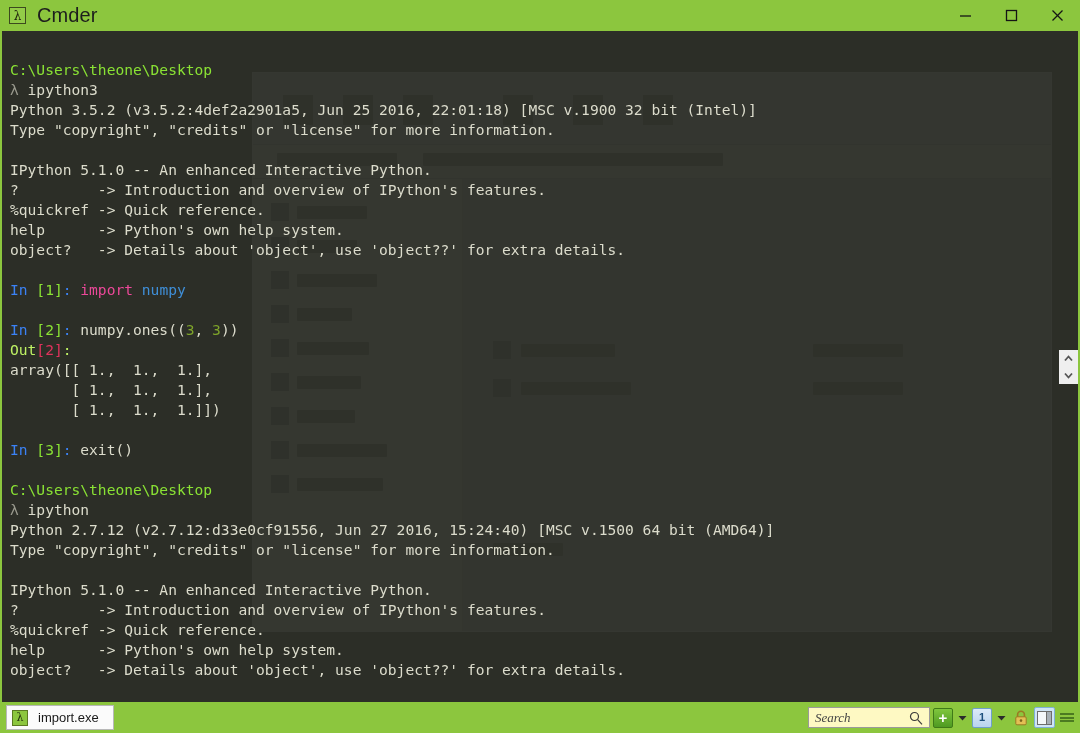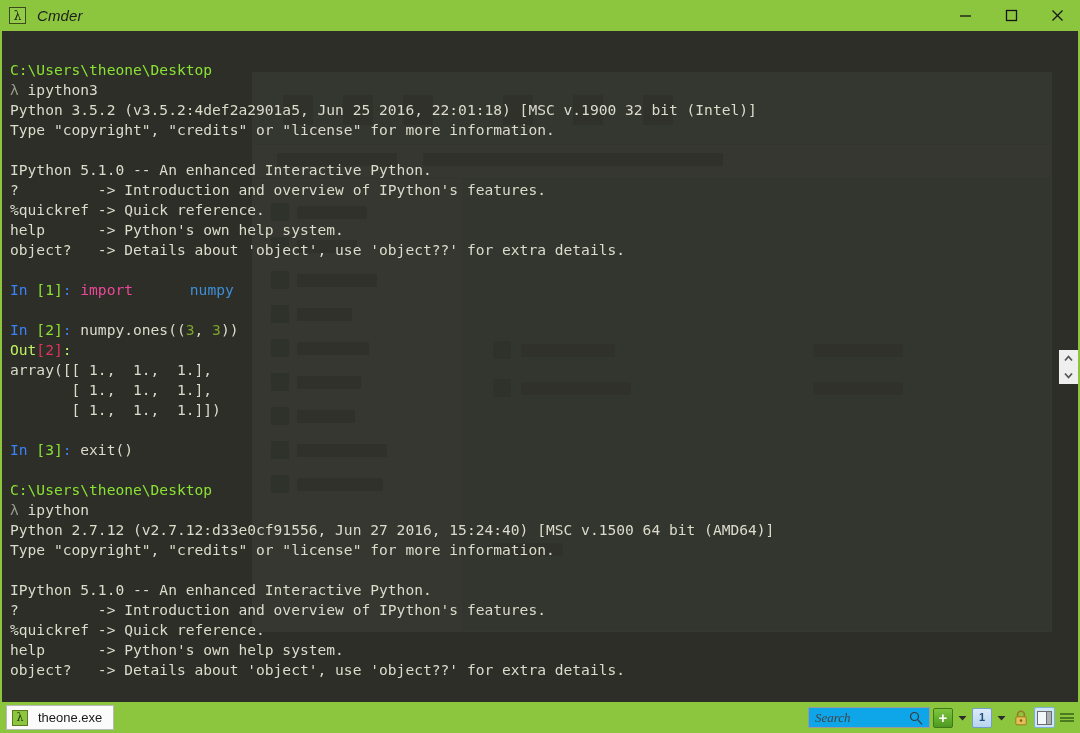--- a/index.html
+++ b/index.html
@@ -27,25 +27,24 @@
     width: 17px; height: 17px;
     margin-left: 9px;
     border: 1px solid #3c4a1e;
     background: #93cc48;
     display: flex; align-items: center; justify-content: center;
     font-family: "DejaVu Serif", serif;
     font-size: 12px; color: #22270f; line-height: 1;
   }
   .title-text {
     margin-left: 11px;
-    font-size: 15px;
+    font-size: 20px;
     color: #1d1d1d;
     font-family: "Liberation Sans", sans-serif;
     letter-spacing: .1px;
-    font-style: italic;
   }
   .win-controls {
     position: absolute; right: 0; top: 0;
     height: 31px; display: flex;
   }
   .win-btn {
     width: 46px; height: 31px;
     display: flex; align-items: center; justify-content: center;
     color: #151515;
   }
@@ -109,21 +108,21 @@
     color: #dcdccc;
     white-space: pre;
   }
   .line { height: 20px; }
   .c-path   { color: #8ae234; }
   .c-lambda { color: #9a9a8e; }
   .c-white  { color: #dcdccc; }
   .c-in     { color: #3b82f6; }
   .c-innum  { color: #8ae234; }
   .c-kw     { color: #ec4899; }
-  .c-mod    { color: #3f8fd8; margin-left: 48px; }
+  .c-mod    { color: #3f8fd8; }
   .c-num    { color: #7fa52a; }
   .c-out    { color: #bef264; }
   .c-outnum { color: #e0325c; }
 
   
   .scrollbar {
     width: 19px; min-width: 19px;
     background: #efefef;
     position: relative;
     display: flex; flex-direction: column;
@@ -169,21 +168,21 @@
     font-size: 13px;
     color: #1a1a1a;
     font-family: "Liberation Sans", sans-serif;
   }
   .status-right {
     position: absolute; right: 4px; top: 0; height: 31px;
     display: flex; align-items: center; gap: 3px;
   }
   .search-box {
     width: 122px; height: 21px;
-    background: #0ea5e9;
+    background: #fef9c3;
     border: 1px solid #9a9a9a;
     display: flex; align-items: center;
     padding: 0 3px 0 6px;
     position: relative;
   }
   .search-box input {
     flex: 1; border: 0; outline: 0; background: transparent;
     font-family: "Liberation Serif", serif;
     font-style: italic;
     font-size: 13px;
@@ -317,21 +316,21 @@
           <polyline points="1,1.5 4.5,5.5 8,1.5" fill="none" stroke="#555" stroke-width="1.8"></polyline>
         </svg>
       </div>
     </div>
   </div>
 
   <div class="statusbar">
 
     <div class="tab">
       <div class="tab-icon">λ</div>
-      <div class="tab-label">theone.exe</div>
+      <div class="tab-label">import.exe</div>
     </div>
 
     <div class="status-right">
 
       <div class="search-box">
         <input type="text" placeholder="Search" style="">
         <span class="sb-icon">
           <svg width="14" height="14" viewBox="0 0 14 14">
             <circle cx="5.5" cy="5.5" r="4" fill="none" stroke="#3a3a3a" stroke-width="1.2"></circle>
             <line x1="8.6" y1="8.6" x2="13" y2="13.4" stroke="#3a3a3a" stroke-width="1.2"></line>

